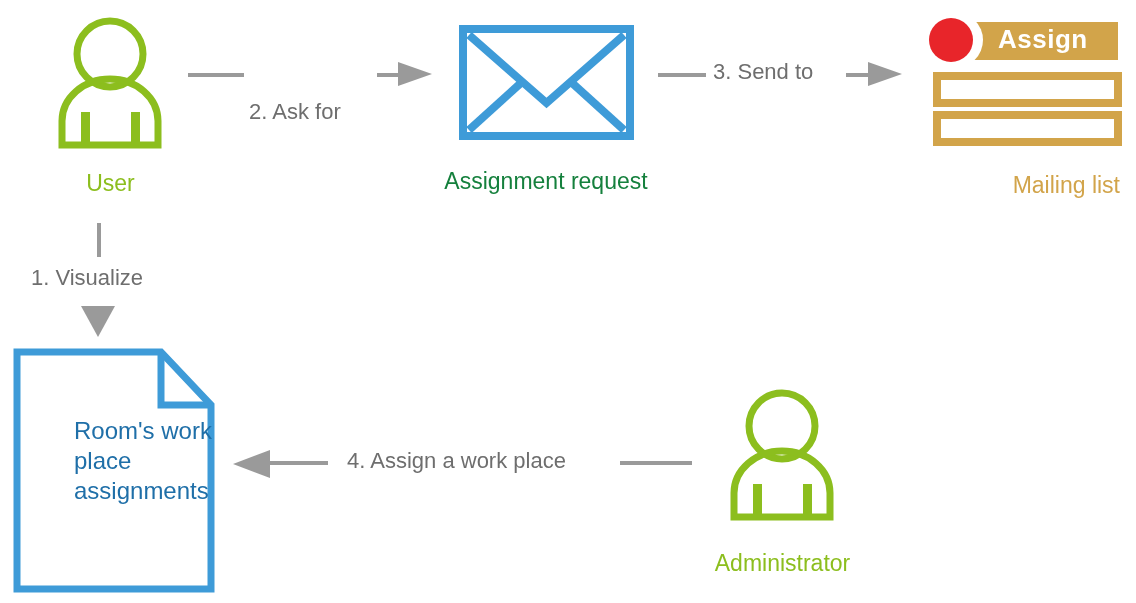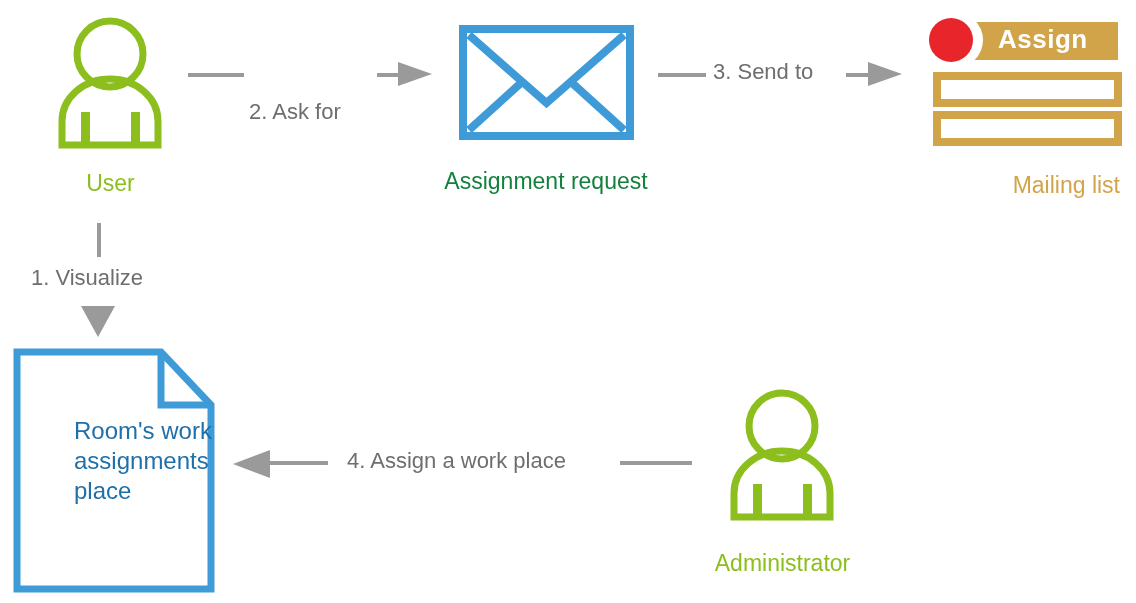--- a/index.html
+++ b/index.html
@@ -108,22 +108,22 @@
   </div>
   <div class="label label-gold" style="left:920px; top:172px; width:200px;text-align:right;">Mailing list</div>
 
   <div class="node" style="left:13px; top:348px; width:205px; height:245px;">
     <svg width="205" height="245" viewBox="0 0 205 245">
       <path d="M 4 4 L 148 4 L 198 57 L 198 241 L 4 241 Z" fill="#ffffff" stroke="#3E9BD8" stroke-width="7"></path>
       <path d="M 148 4 L 148 57 L 198 57" fill="none" stroke="#3E9BD8" stroke-width="7"></path>
     </svg>
     <div class="doc-text" style="top:68px;">
       <div>Room's work</div>
+      <div>place</div>
       <div>assignments</div>
-      <div>place</div>
     </div>
   </div>
 
   <div class="node" style="left:720px; top:386px; width:125px; height:135px;">
     <svg width="125" height="135" viewBox="0 0 125 135">
       <circle cx="62" cy="40" r="33" fill="none" stroke="#8CBE1E" stroke-width="7"></circle>
       <path d="M 14 131 L 14 107 A 48 42 0 0 1 110 107 L 110 131 Z" fill="none" stroke="#8CBE1E" stroke-width="7"></path>
       <rect x="33" y="98" width="9" height="30" fill="#8CBE1E"></rect>
       <rect x="83" y="98" width="9" height="30" fill="#8CBE1E"></rect>
     </svg>

